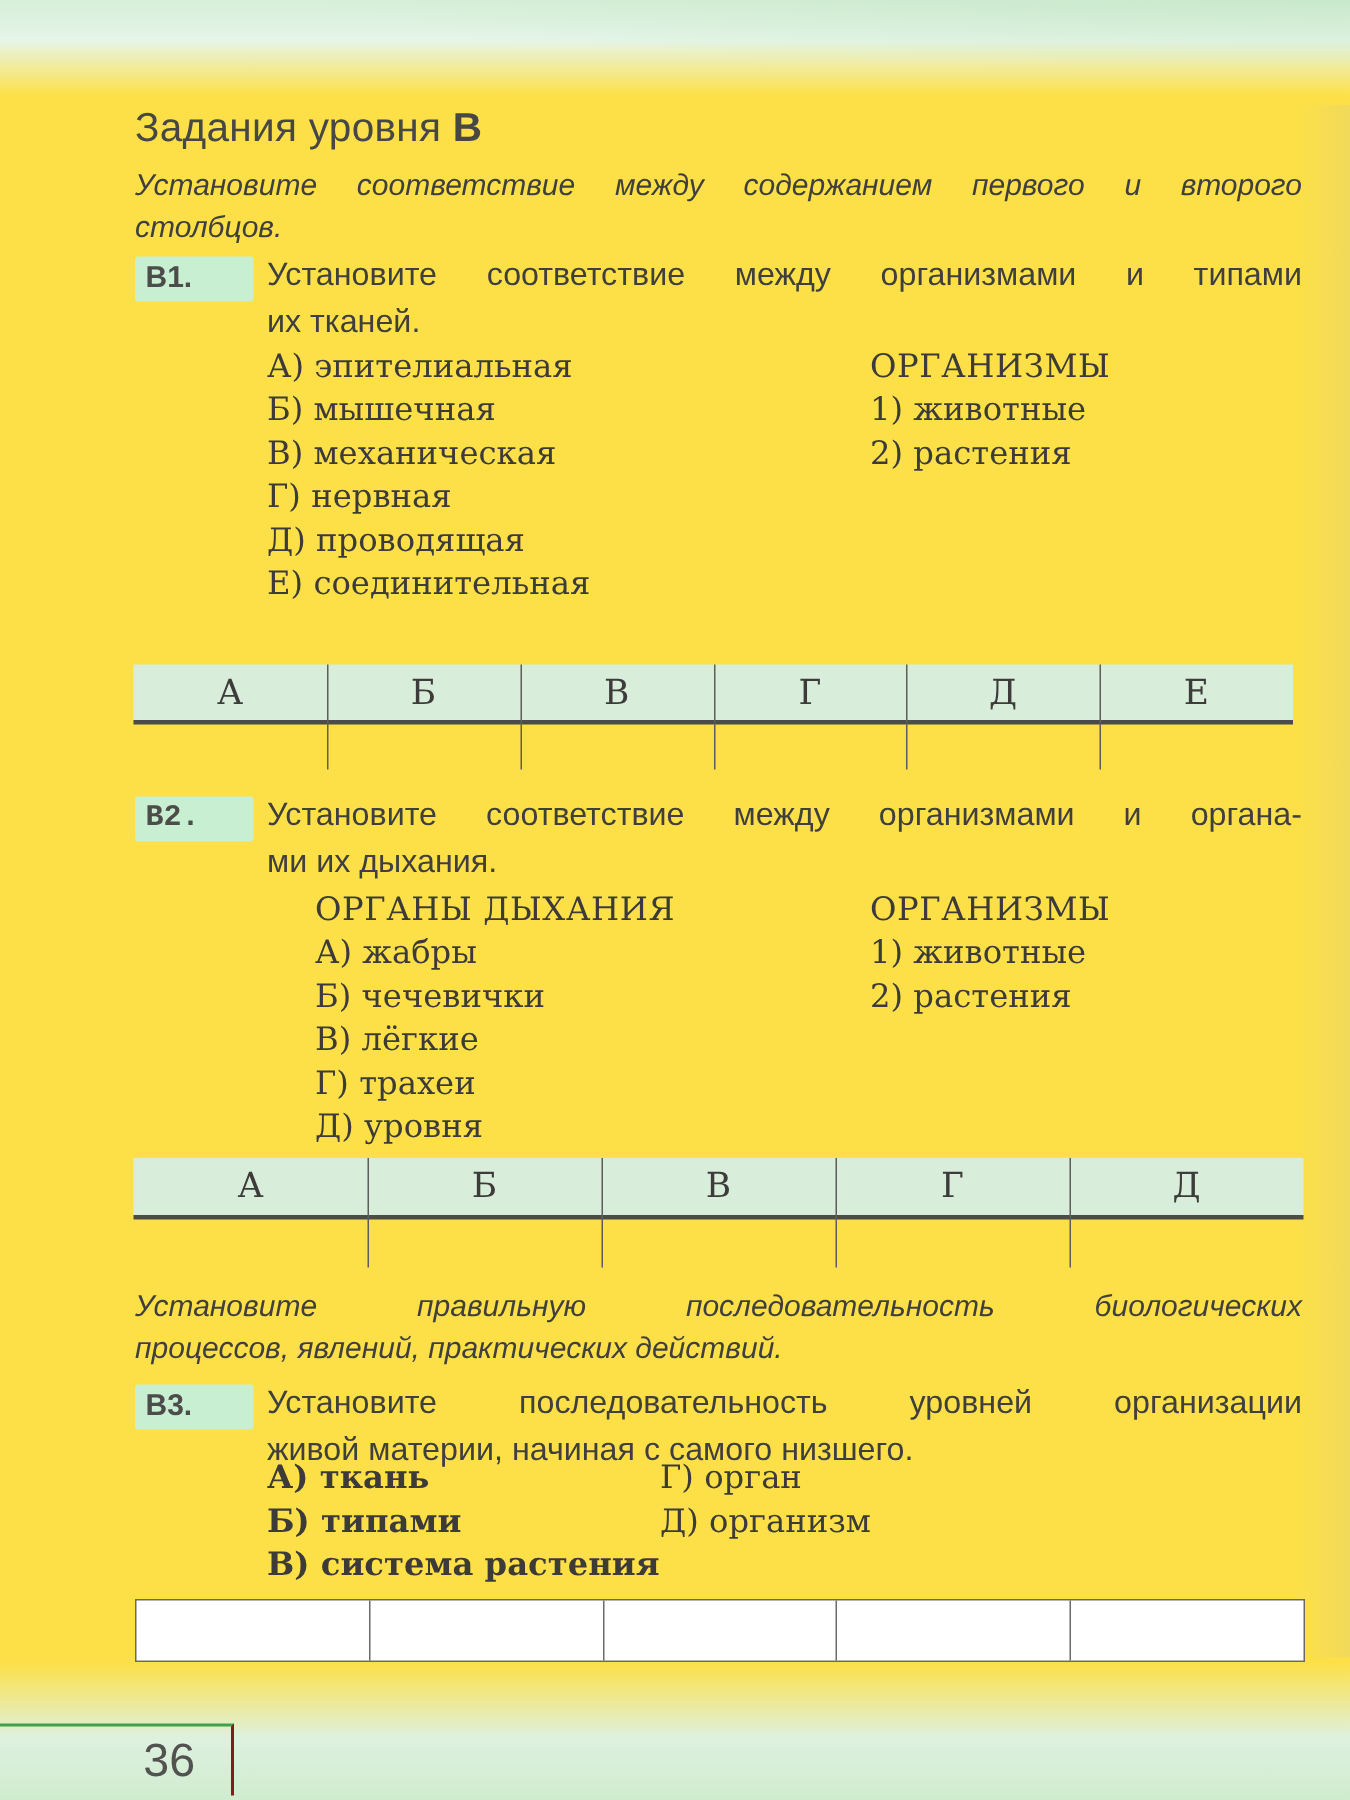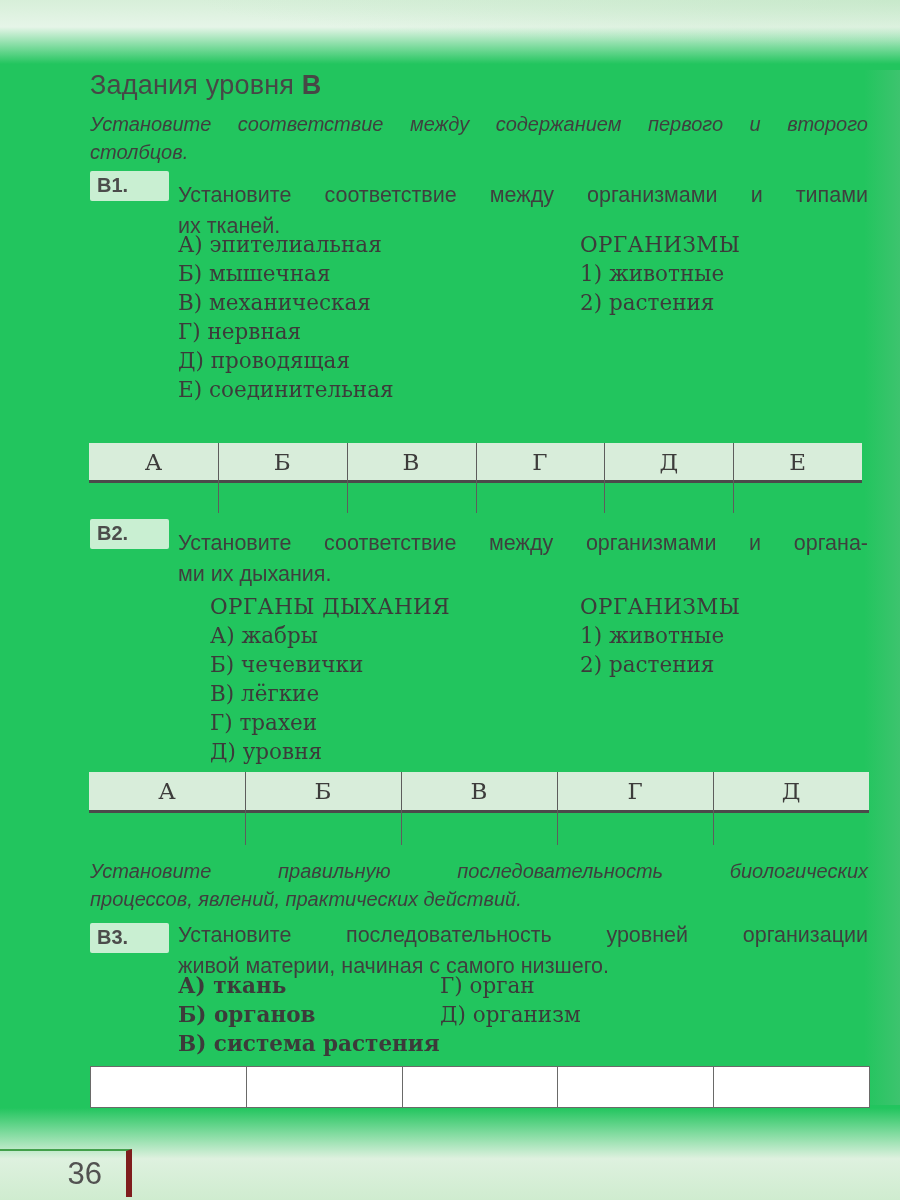--- a/index.html
+++ b/index.html
@@ -1,17 +1,17 @@
 <!DOCTYPE html>
 <html><head>
 <meta charset="utf-8">
 <style>
   html,body{margin:0;padding:0;background:#fff;}
   .page{
-    position:relative;width:900px;height:1200px;background:#22c55e;
+    position:relative;width:900px;height:1200px;background:#fde047;
     font-family:"Liberation Sans",sans-serif;color:#3f3f3e;overflow:hidden;
   }
   
   .top-grad{position:absolute;left:0;top:0;right:0;height:64px;pointer-events:none;
     background:
       radial-gradient(130% 120% at 100% 0%, rgba(188,228,192,.55) 0%, rgba(255,255,255,0) 60%),
       linear-gradient(to bottom,#d7efd9 0%,#e6f5e8 42%,rgba(255,255,255,0) 100%);}
   .bottom-grad{position:absolute;left:0;bottom:0;right:0;height:92px;pointer-events:none;
     background:linear-gradient(to bottom,rgba(255,255,255,0) 0%,#def1df 55%,#cfeccf 100%);}
   .right-shade{position:absolute;top:70px;bottom:95px;right:0;width:36px;pointer-events:none;
@@ -24,25 +24,25 @@
   .intro{position:absolute;left:90px;width:778px;font-style:italic;font-size:20px;
     line-height:28px;color:#3f3f3e;}
   .intro1{top:110px;}
   .intro2{top:857px;}
   .jline{text-align:justify;text-align-last:justify;}
 
   .tlabel{position:absolute;left:90px;width:79px;height:30px;box-sizing:border-box;
     background:#c9efd2;border-radius:2px;font-weight:bold;font-size:20px;color:#4c4c4b;
     padding:3px 0 0 7px;}
   .tlabel-b1{top:171px;}
-  .tlabel-b2{top:519px;}
+  .tlabel-b2{top:531px;font-family:Liberation Mono, monospace;}
   .tlabel-b3{top:923px;}
 
   .task{position:absolute;left:178px;width:690px;font-size:21.5px;line-height:31px;color:#3f3f3e;}
-  .task-b1{top:180px;}
+  .task-b1{top:168px;}
   .task-b2{top:528px;}
   .task-b3{top:920px;}
 
   .cols{position:absolute;font-family:"DejaVu Serif",serif;font-size:21.5px;
     line-height:29px;color:#3c3b3a;}
   .cols .hdr{letter-spacing:.4px;}
   .b1-left{left:178px;top:230px;}
   .b1-right{left:580px;top:230px;}
   .b2-left{left:178px;top:592px;margin-left:32px;}
   .b2-right{left:580px;top:592px;}
@@ -57,22 +57,22 @@
   .band .cell{flex:1;display:flex;align-items:center;justify-content:center;
     font-family:"DejaVu Serif",serif;font-size:23px;color:#3d3c3b;}
   .darkline{height:3px;background:#4b4b4a;}
   .vdiv{position:absolute;top:0;bottom:0;width:1px;background:#5d5d5c;}
 
   .fill-table{position:absolute;left:90px;top:1066px;width:778px;height:40px;
     border:1.5px solid #6a6a69;display:flex;background:#fff;}
   .fill-table .fcell{flex:1;border-right:1px solid #6a6a69;}
   .fill-table .fcell:last-child{border-right:none;}
 
-  .pagenum-box{position:absolute;left:0;top:1149px;width:132px;height:48px;
-    border-top:2px solid #43a04b;border-right:6px solid #7f1d1d;
+  .pagenum-box{position:absolute;left:0;top:1149px;width:156px;height:48px;
+    border-top:2px solid #43a04b;border-right:2px solid #7f1d1d;
     display:flex;align-items:center;justify-content:flex-end;
     padding-right:24px;box-sizing:border-box;font-size:31px;color:#525251;}
 </style>
 </head>
 <body>
 
 <div class="page">
   <div class="top-grad"></div>
   <div class="bottom-grad"></div>
   <div class="right-shade"></div>
@@ -162,21 +162,21 @@
   </div>
 
   <div class="tlabel tlabel-b3">В3.</div>
   <div class="task task-b3">
     <div class="jline">Установите последовательность уровней организации</div>
     <div>живой материи, начиная с самого низшего.</div>
   </div>
 
   <div class="cols b3-left">
     <div>А) ткань</div>
-    <div>Б) органов</div>
+    <div>Б) типами</div>
     <div>В) система растения</div>
   </div>
   <div class="cols b3-right">
     <div>Г) орган</div>
     <div>Д) организм</div>
   </div>
 
   <div class="fill-table">
     <div class="fcell"></div>
     <div class="fcell"></div>

